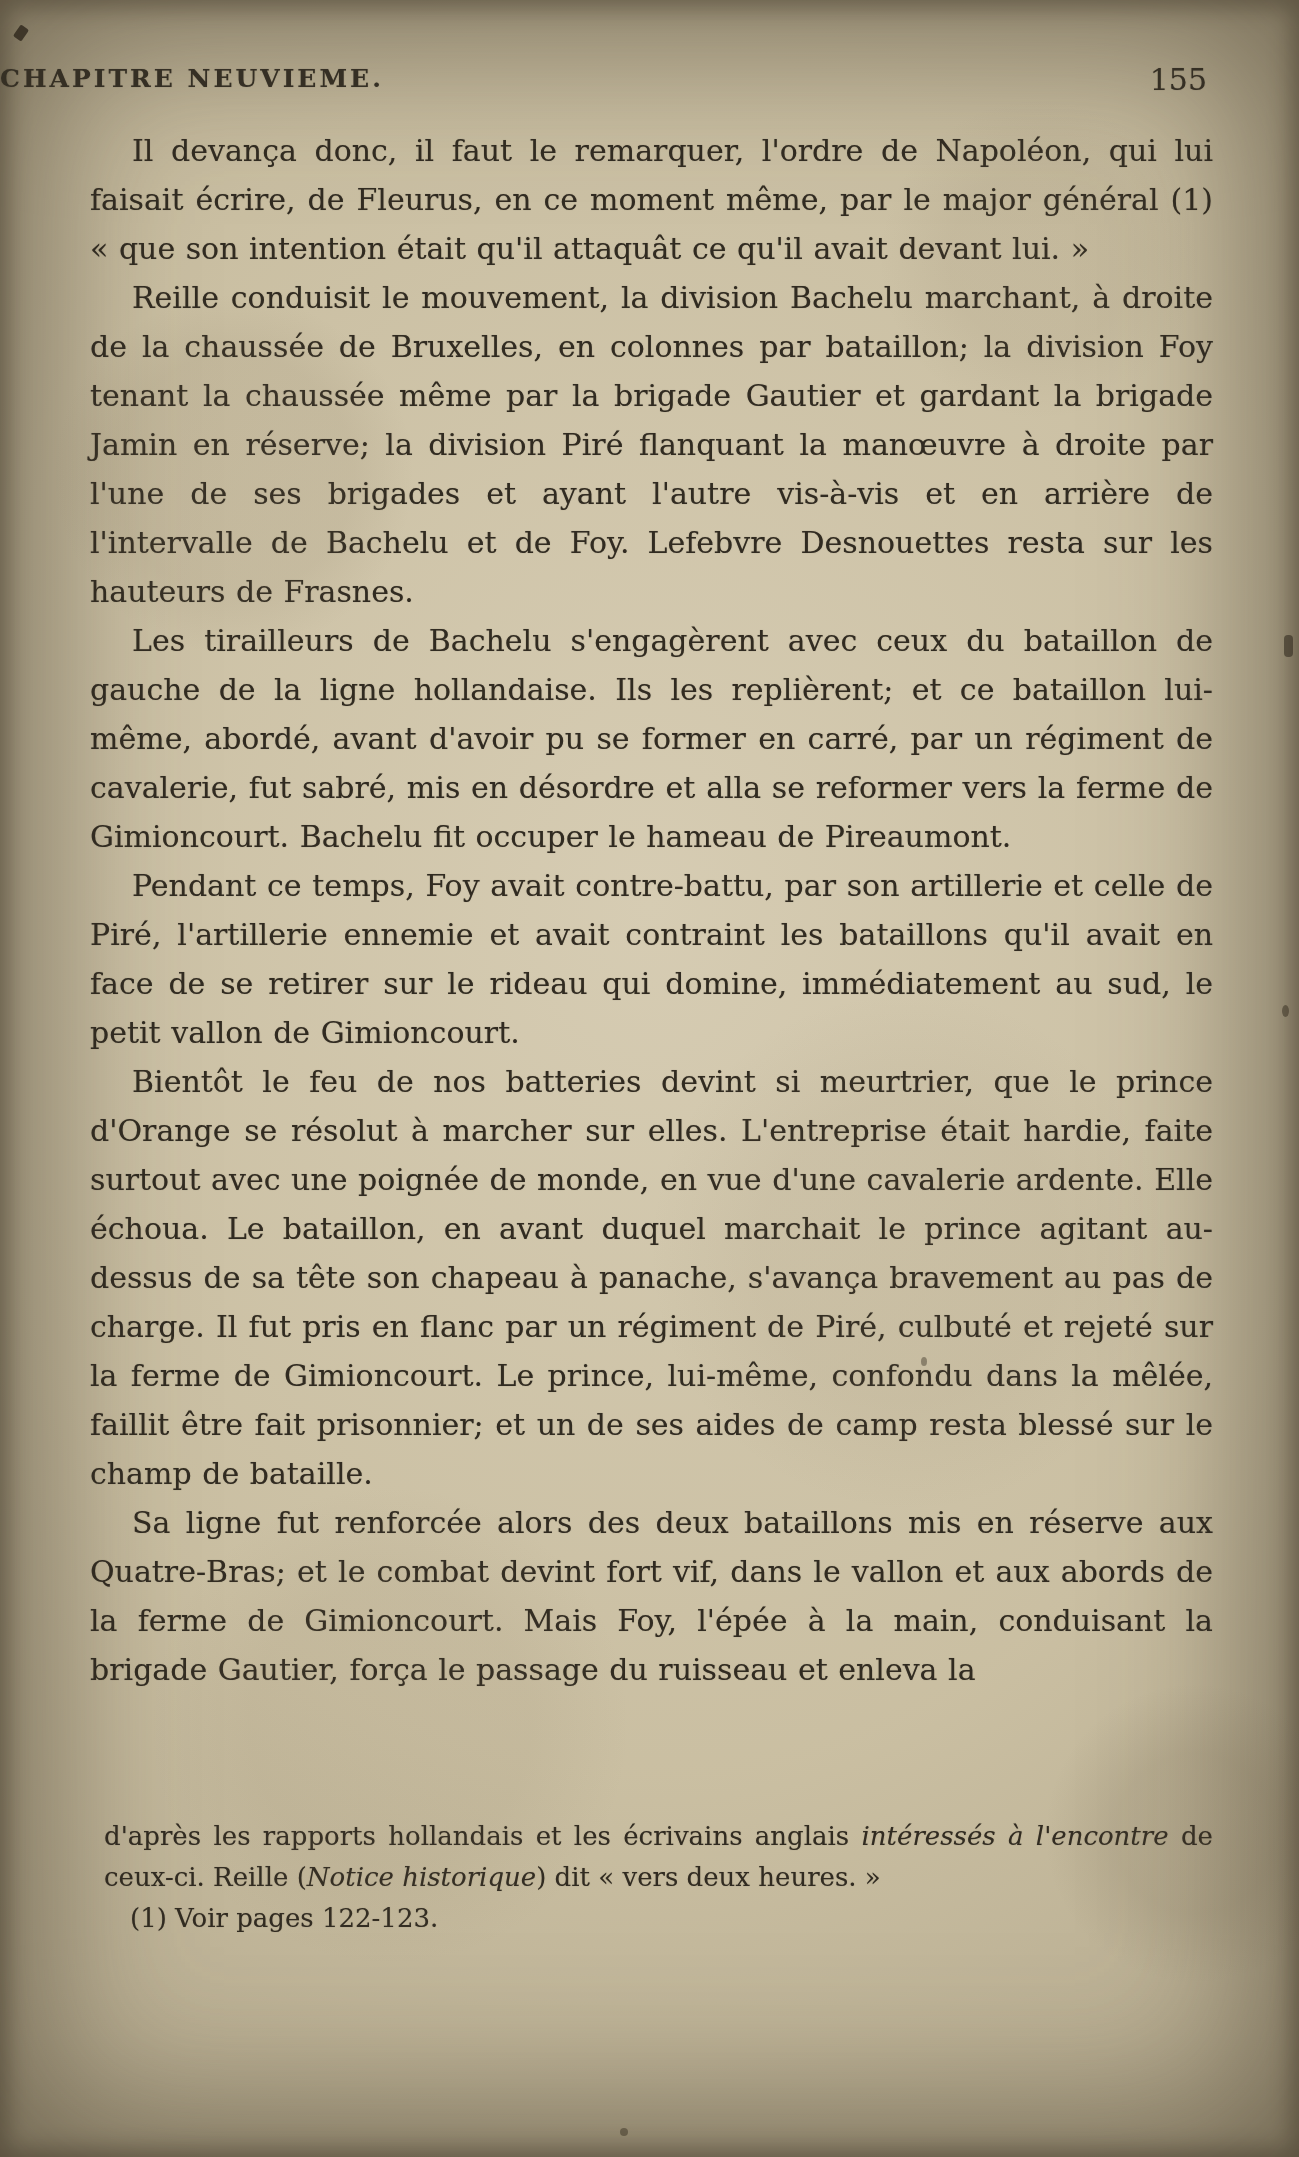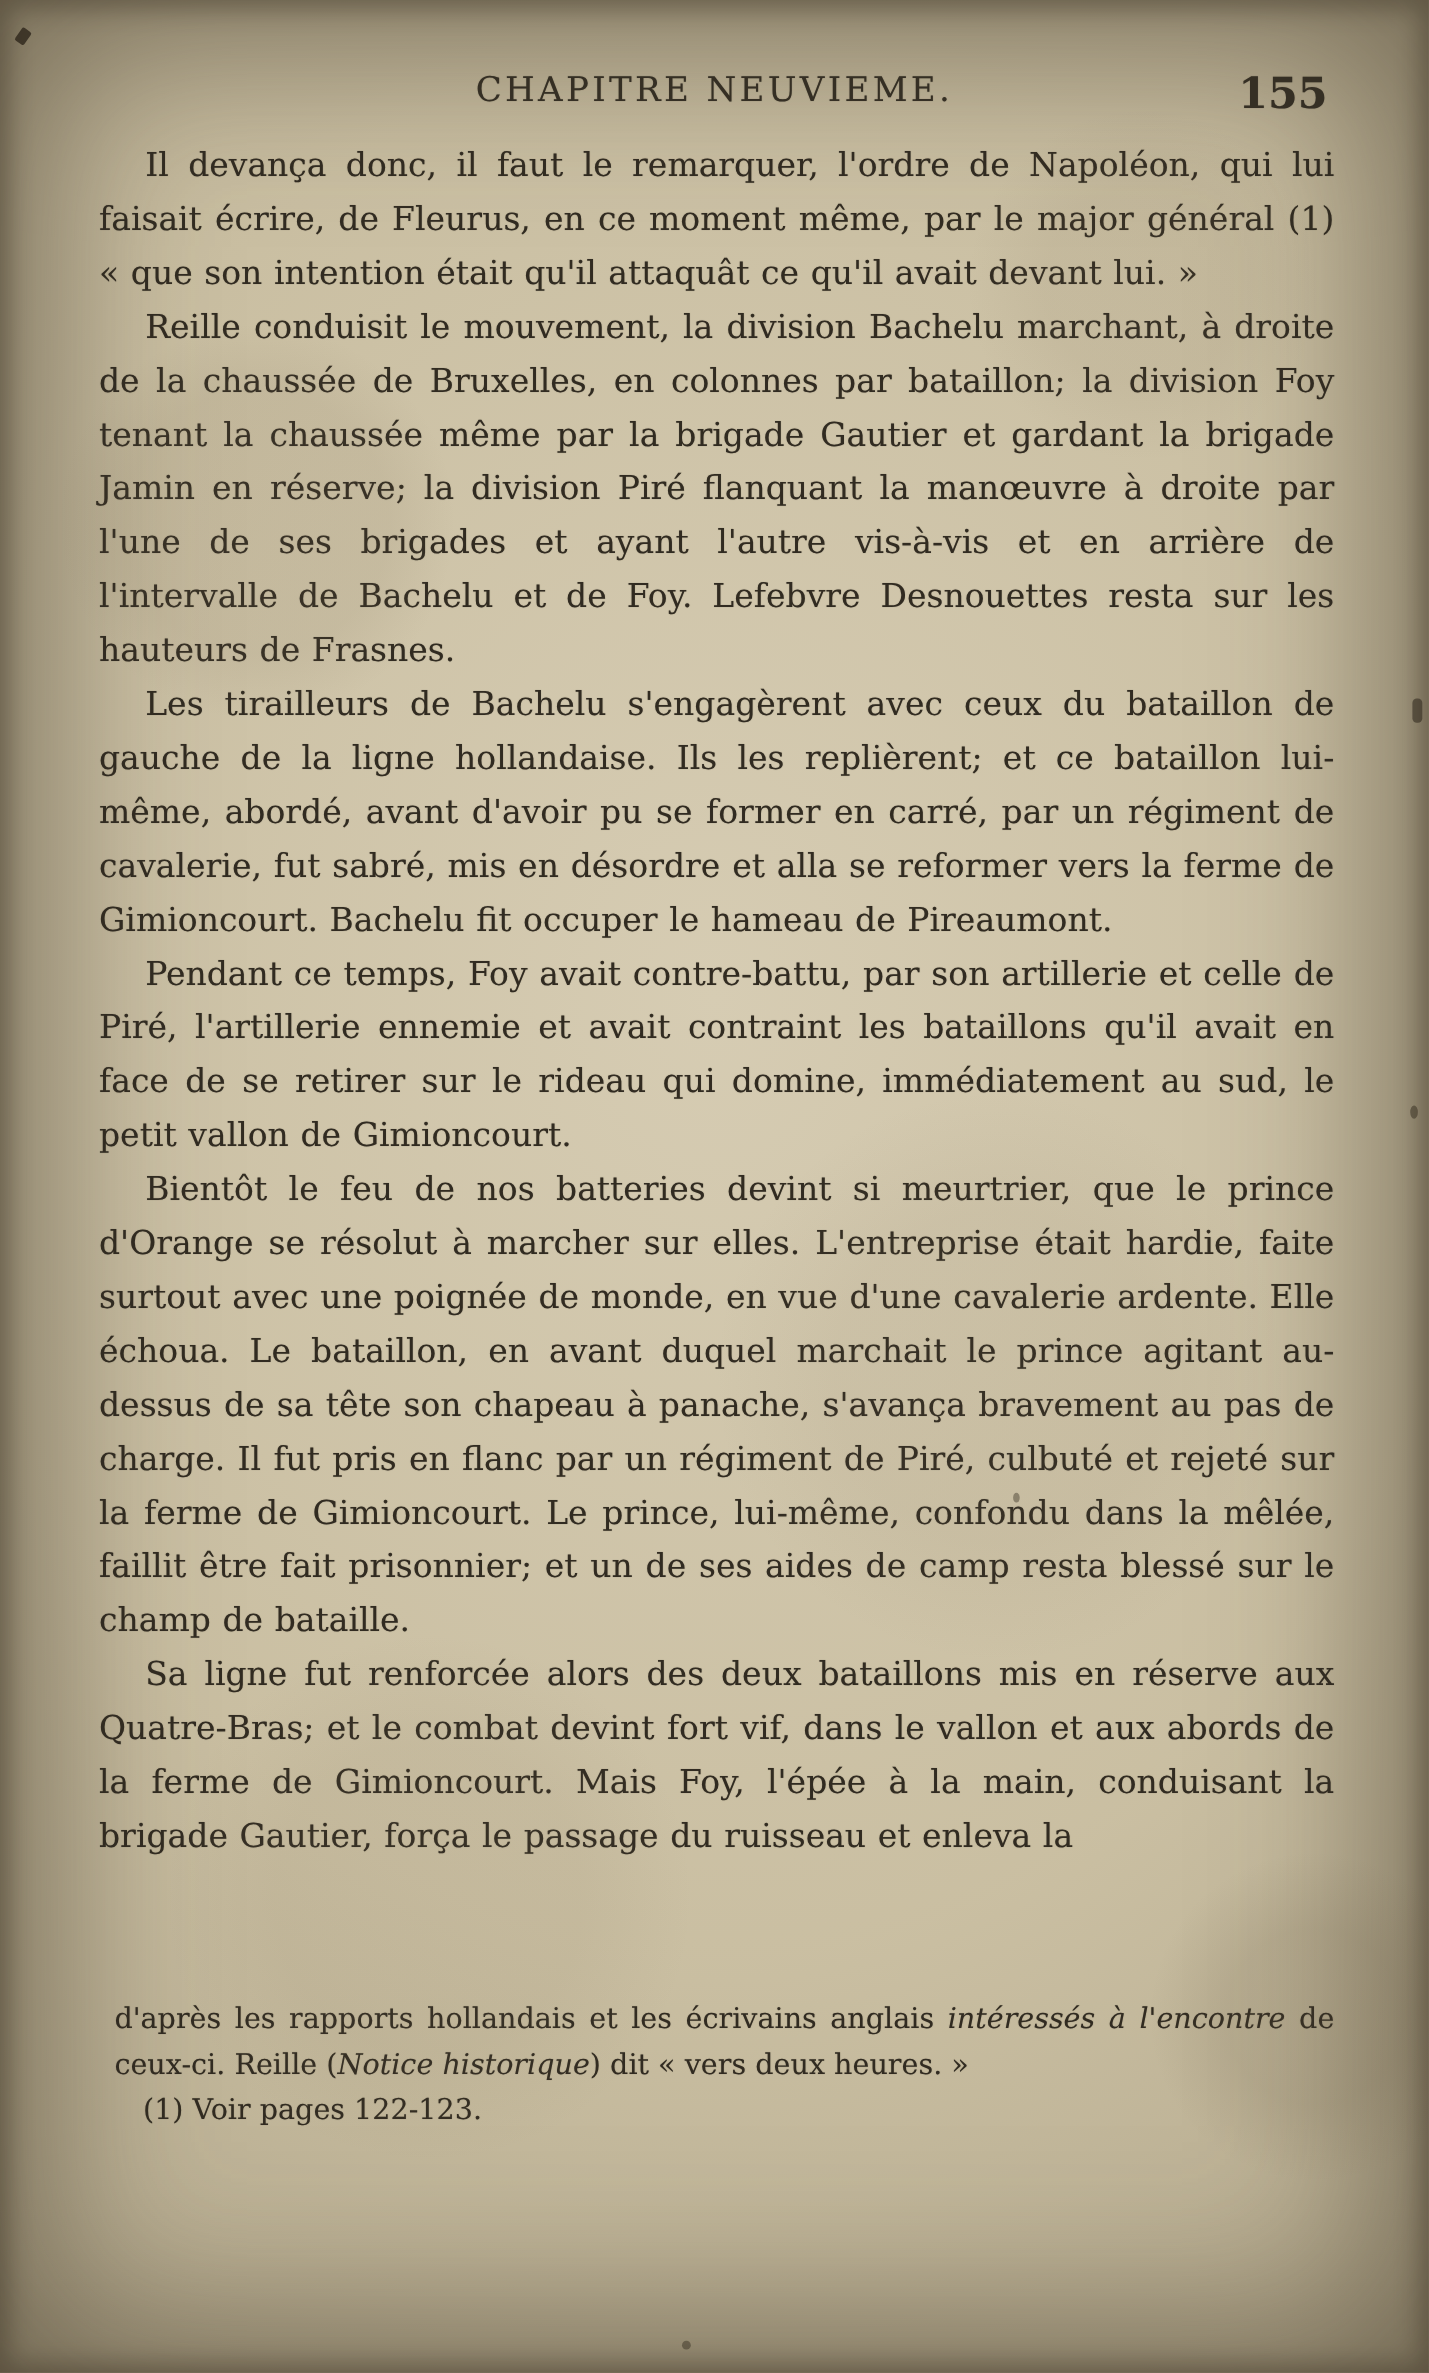--- a/index.html
+++ b/index.html
@@ -41,33 +41,33 @@
       radial-gradient(circle at 30% 80%, rgba(125,110,85,0.08) 0 140px, transparent 240px),
       radial-gradient(circle at 92% 85%, rgba(95,82,60,0.12) 0 80px, transparent 150px);
   }
   .page-header {
     position: relative;
     padding-top: 64px;
     height: 46px;
   }
   .chapter-title {
     display: block;
-    text-align: center;
-    font-size: 31px;
-    font-weight: normal;
+    text-align: left;
+    font-size: 25px;
+    font-weight: bold;
     letter-spacing: 3px;
     color: #352f24;
     text-shadow: 0 0 1px rgba(48,42,30,0.4);
   }
   .page-number {
     position: absolute;
     top: 62px;
     right: 92px;
-    font-size: 39px;
-    font-weight: bold;
+    font-size: 30px;
+    font-weight: normal;
     color: #352f24;
     text-shadow: 0 0 1px rgba(48,42,30,0.4);
   }
   .text-block {
     padding: 16px 86px 0 90px;
   }
   .text-block p {
     margin: 0;
     font-size: 30px;
     line-height: 49px;

